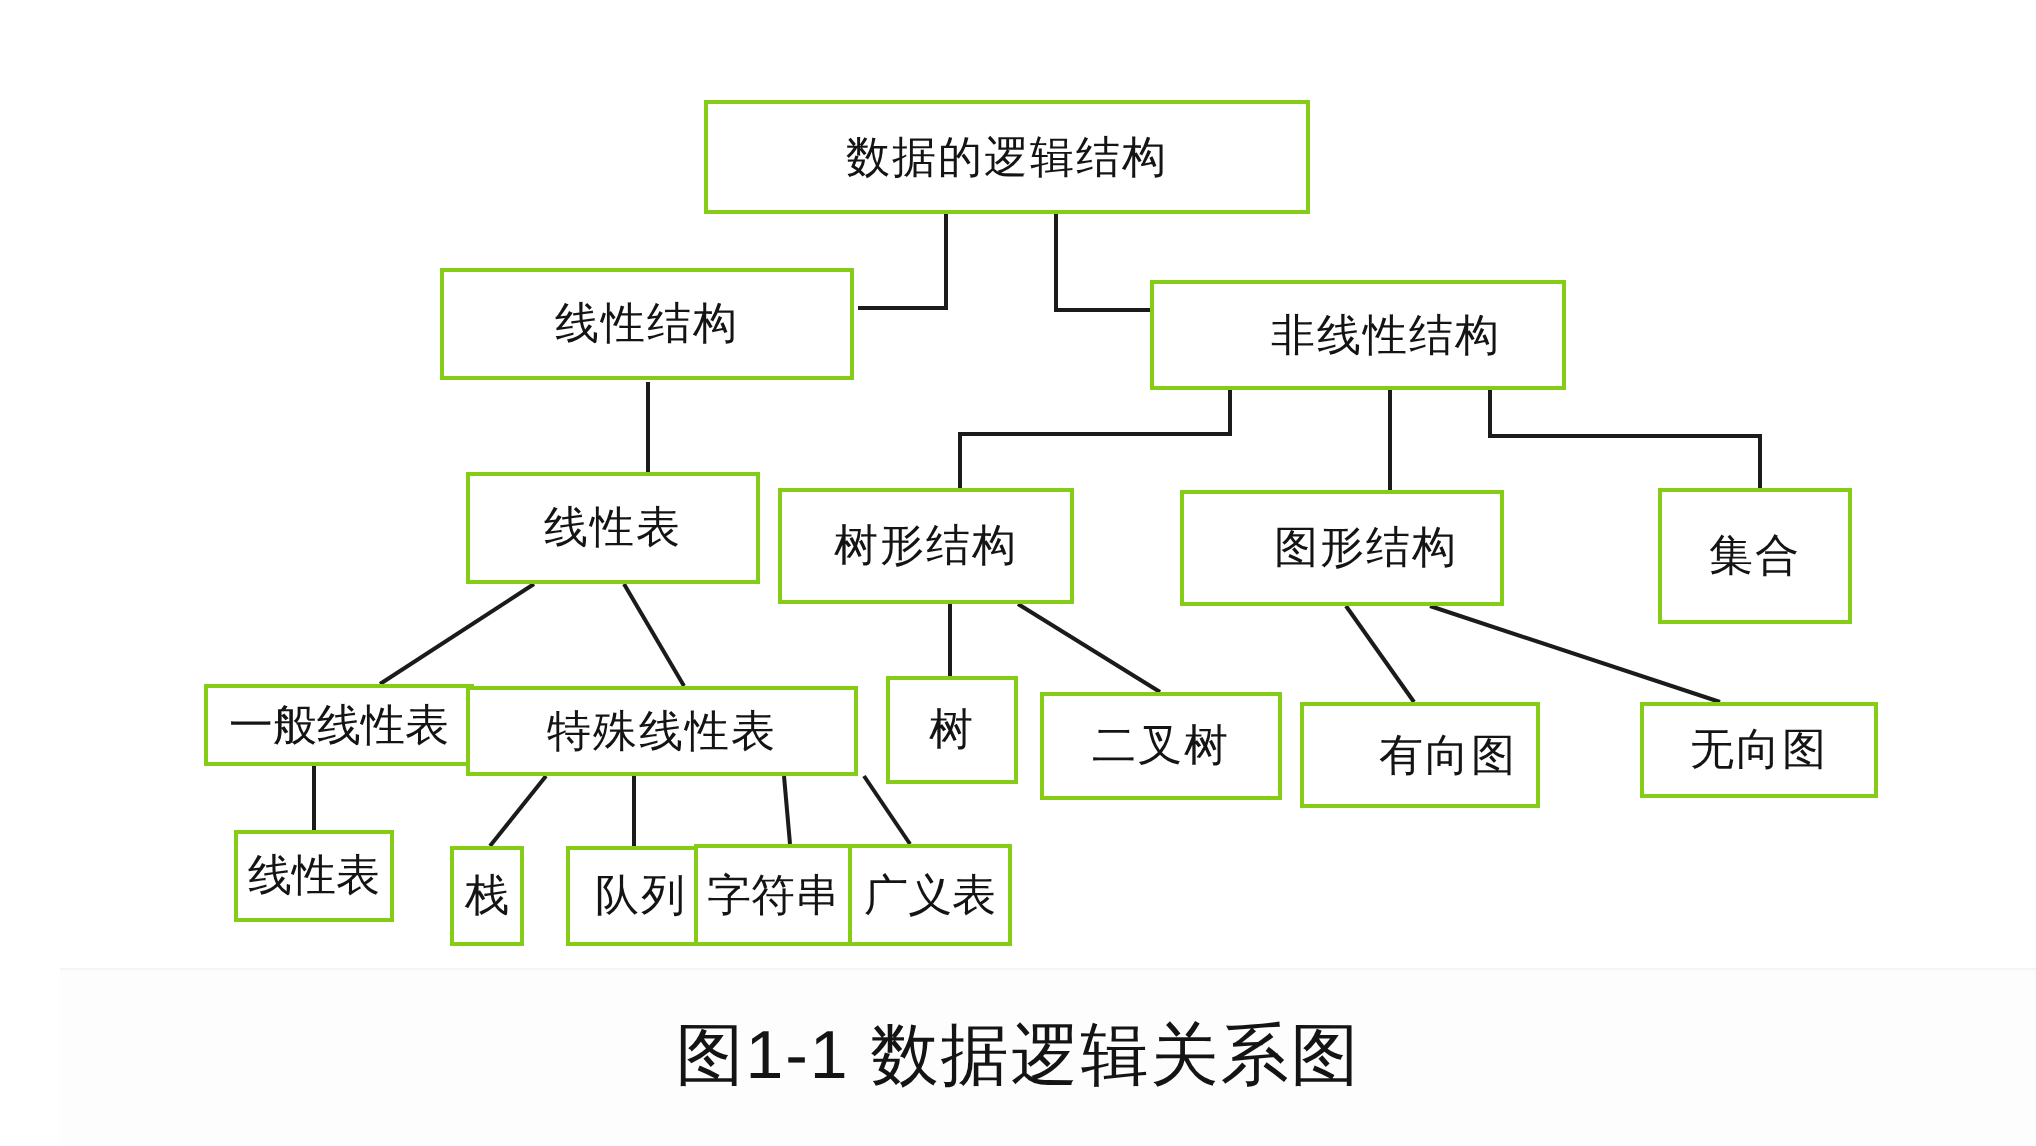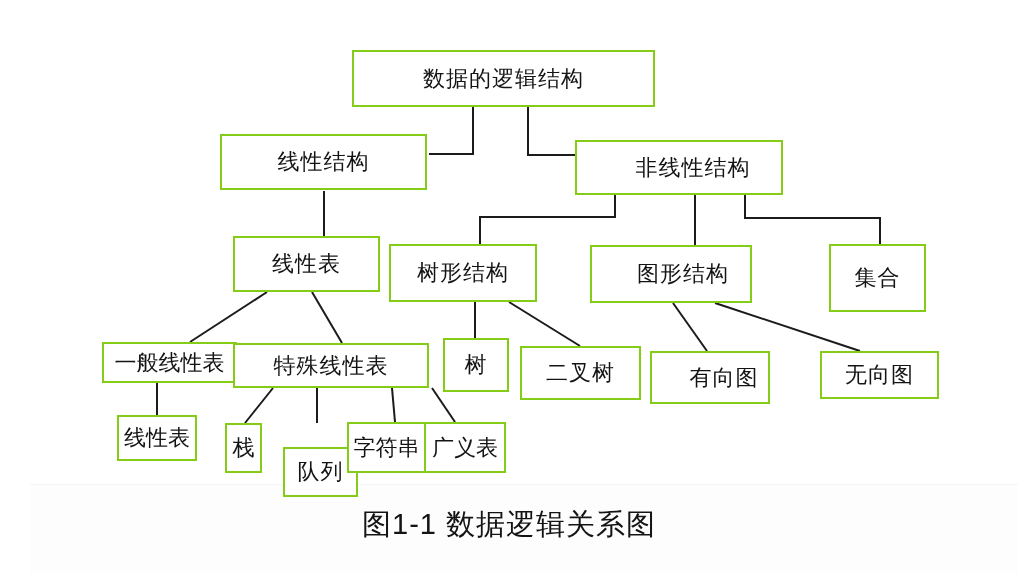--- a/index.html
+++ b/index.html
@@ -48,21 +48,21 @@
     font-size: 22px;
     letter-spacing: 1px;
     white-space: nowrap;
   }
   .caption {
     position: absolute;
     left: 0;
     top: 505px;
     width: 1018px;
     text-align: center;
-    font-size: 29px;
+    font-size: 34px;
     color: #141414;
     letter-spacing: 1px;
   }
 </style>
 </head>
 <body>
 
 <div class="canvas">
 
   <div class="lower-band"></div>
@@ -97,19 +97,19 @@
   <div class="node" style="left:590px; top:245px; width:162px; height:58px;padding-left:24px;">图形结构</div>
   <div class="node" style="left:829px; top:244px; width:97px;  height:68px;">集合</div>
   <div class="node" style="left:102px; top:342px; width:135px; height:41px; letter-spacing:0;">一般线性表</div>
   <div class="node" style="left:233px; top:343px; width:196px; height:45px;">特殊线性表</div>
   <div class="node" style="left:443px; top:338px; width:66px;  height:54px;">树</div>
   <div class="node" style="left:520px; top:346px; width:121px; height:54px;text-align:center;">二叉树</div>
   <div class="node" style="left:650px; top:351px; width:120px; height:53px;padding-left:28px;">有向图</div>
   <div class="node" style="left:820px; top:351px; width:119px; height:48px;">无向图</div>
   <div class="node" style="left:117px; top:415px; width:80px;  height:46px; letter-spacing:0;">线性表</div>
   <div class="node" style="left:225px; top:423px; width:37px;  height:50px; letter-spacing:0;">栈</div>
-  <div class="node" style="left:283px; top:423px; width:75px;  height:50px;margin-top:24px;">队列</div>
+  <div class="node" style="left:283px; top:423px; width:75px;  height:50px;">队列</div>
   <div class="node" style="left:347px; top:422px; width:79px;  height:51px; letter-spacing:0;">字符串</div>
   <div class="node" style="left:424px; top:422px; width:82px;  height:51px; letter-spacing:0;">广义表</div>
 
   <div class="caption">图1-1 数据逻辑关系图</div>
 
 </div>
 
 </body></html>

